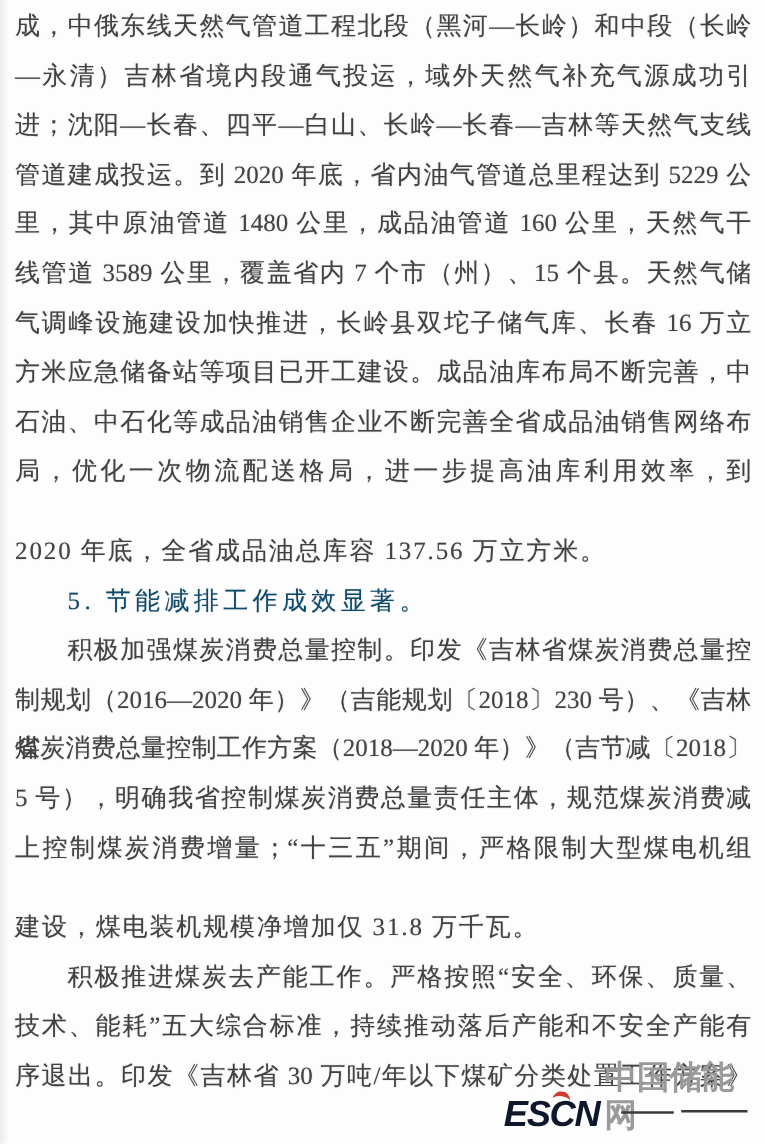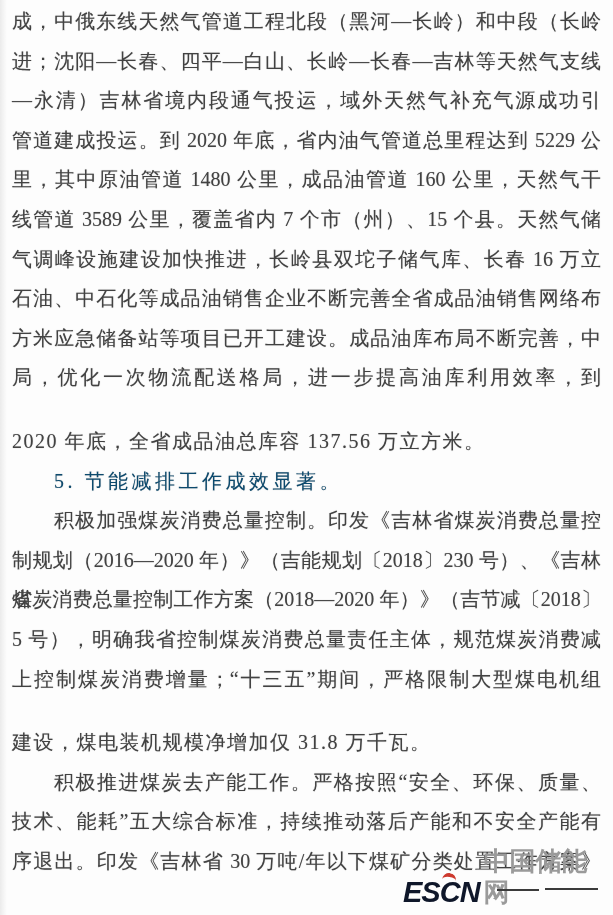--- a/index.html
+++ b/index.html
@@ -78,28 +78,28 @@
   }
   .artifact.a1 { left: 94px;  top: 17px; width: 42px; }
   .artifact.a2 { left: 142px; top: 16px; width: 53px; }
 </style>
 </head>
 <body>
 
 <div class="page">
   <div class="textblock">
     <div class="line j">成，中俄东线天然气管道工程北段（黑河—长岭）和中段（长岭</div>
+    <div class="line j">—永清）吉林省境内段通气投运，域外天然气补充气源成功引</div>
     <div class="line j">进；沈阳—长春、四平—白山、长岭—长春—吉林等天然气支线</div>
-    <div class="line j">—永清）吉林省境内段通气投运，域外天然气补充气源成功引</div>
     <div class="line j">管道建成投运。到 2020 年底，省内油气管道总里程达到 5229 公</div>
     <div class="line j">里，其中原油管道 1480 公里，成品油管道 160 公里，天然气干</div>
     <div class="line j">线管道 3589 公里，覆盖省内 7 个市（州）、15 个县。天然气储</div>
     <div class="line j">气调峰设施建设加快推进，长岭县双坨子储气库、长春 16 万立</div>
+    <div class="line j">方米应急储备站等项目已开工建设。成品油库布局不断完善，中</div>
     <div class="line j">石油、中石化等成品油销售企业不断完善全省成品油销售网络布</div>
-    <div class="line j">方米应急储备站等项目已开工建设。成品油库布局不断完善，中</div>
     <div class="line j">局，优化一次物流配送格局，进一步提高油库利用效率，到</div>
     <div class="line sp">2020 年底，全省成品油总库容 137.56 万立方米。</div>
     <div class="line indent heading">5. 节能减排工作成效显著。</div>
     <div class="line j indent">积极加强煤炭消费总量控制。印发《吉林省煤炭消费总量控</div>
     <div class="line j">制规划（2016—2020 年）》（吉能规划〔2018〕230 号）、《吉林省</div>
     <div class="line j">煤炭消费总量控制工作方案（2018—2020 年）》（吉节减〔2018〕</div>
     <div class="line j">5 号），明确我省控制煤炭消费总量责任主体，规范煤炭消费减</div>
     <div class="line j">上控制煤炭消费增量；“十三五”期间，严格限制大型煤电机组</div>
     <div class="line sp">建设，煤电装机规模净增加仅 31.8 万千瓦。</div>
     <div class="line j indent">积极推进煤炭去产能工作。严格按照“安全、环保、质量、</div>

